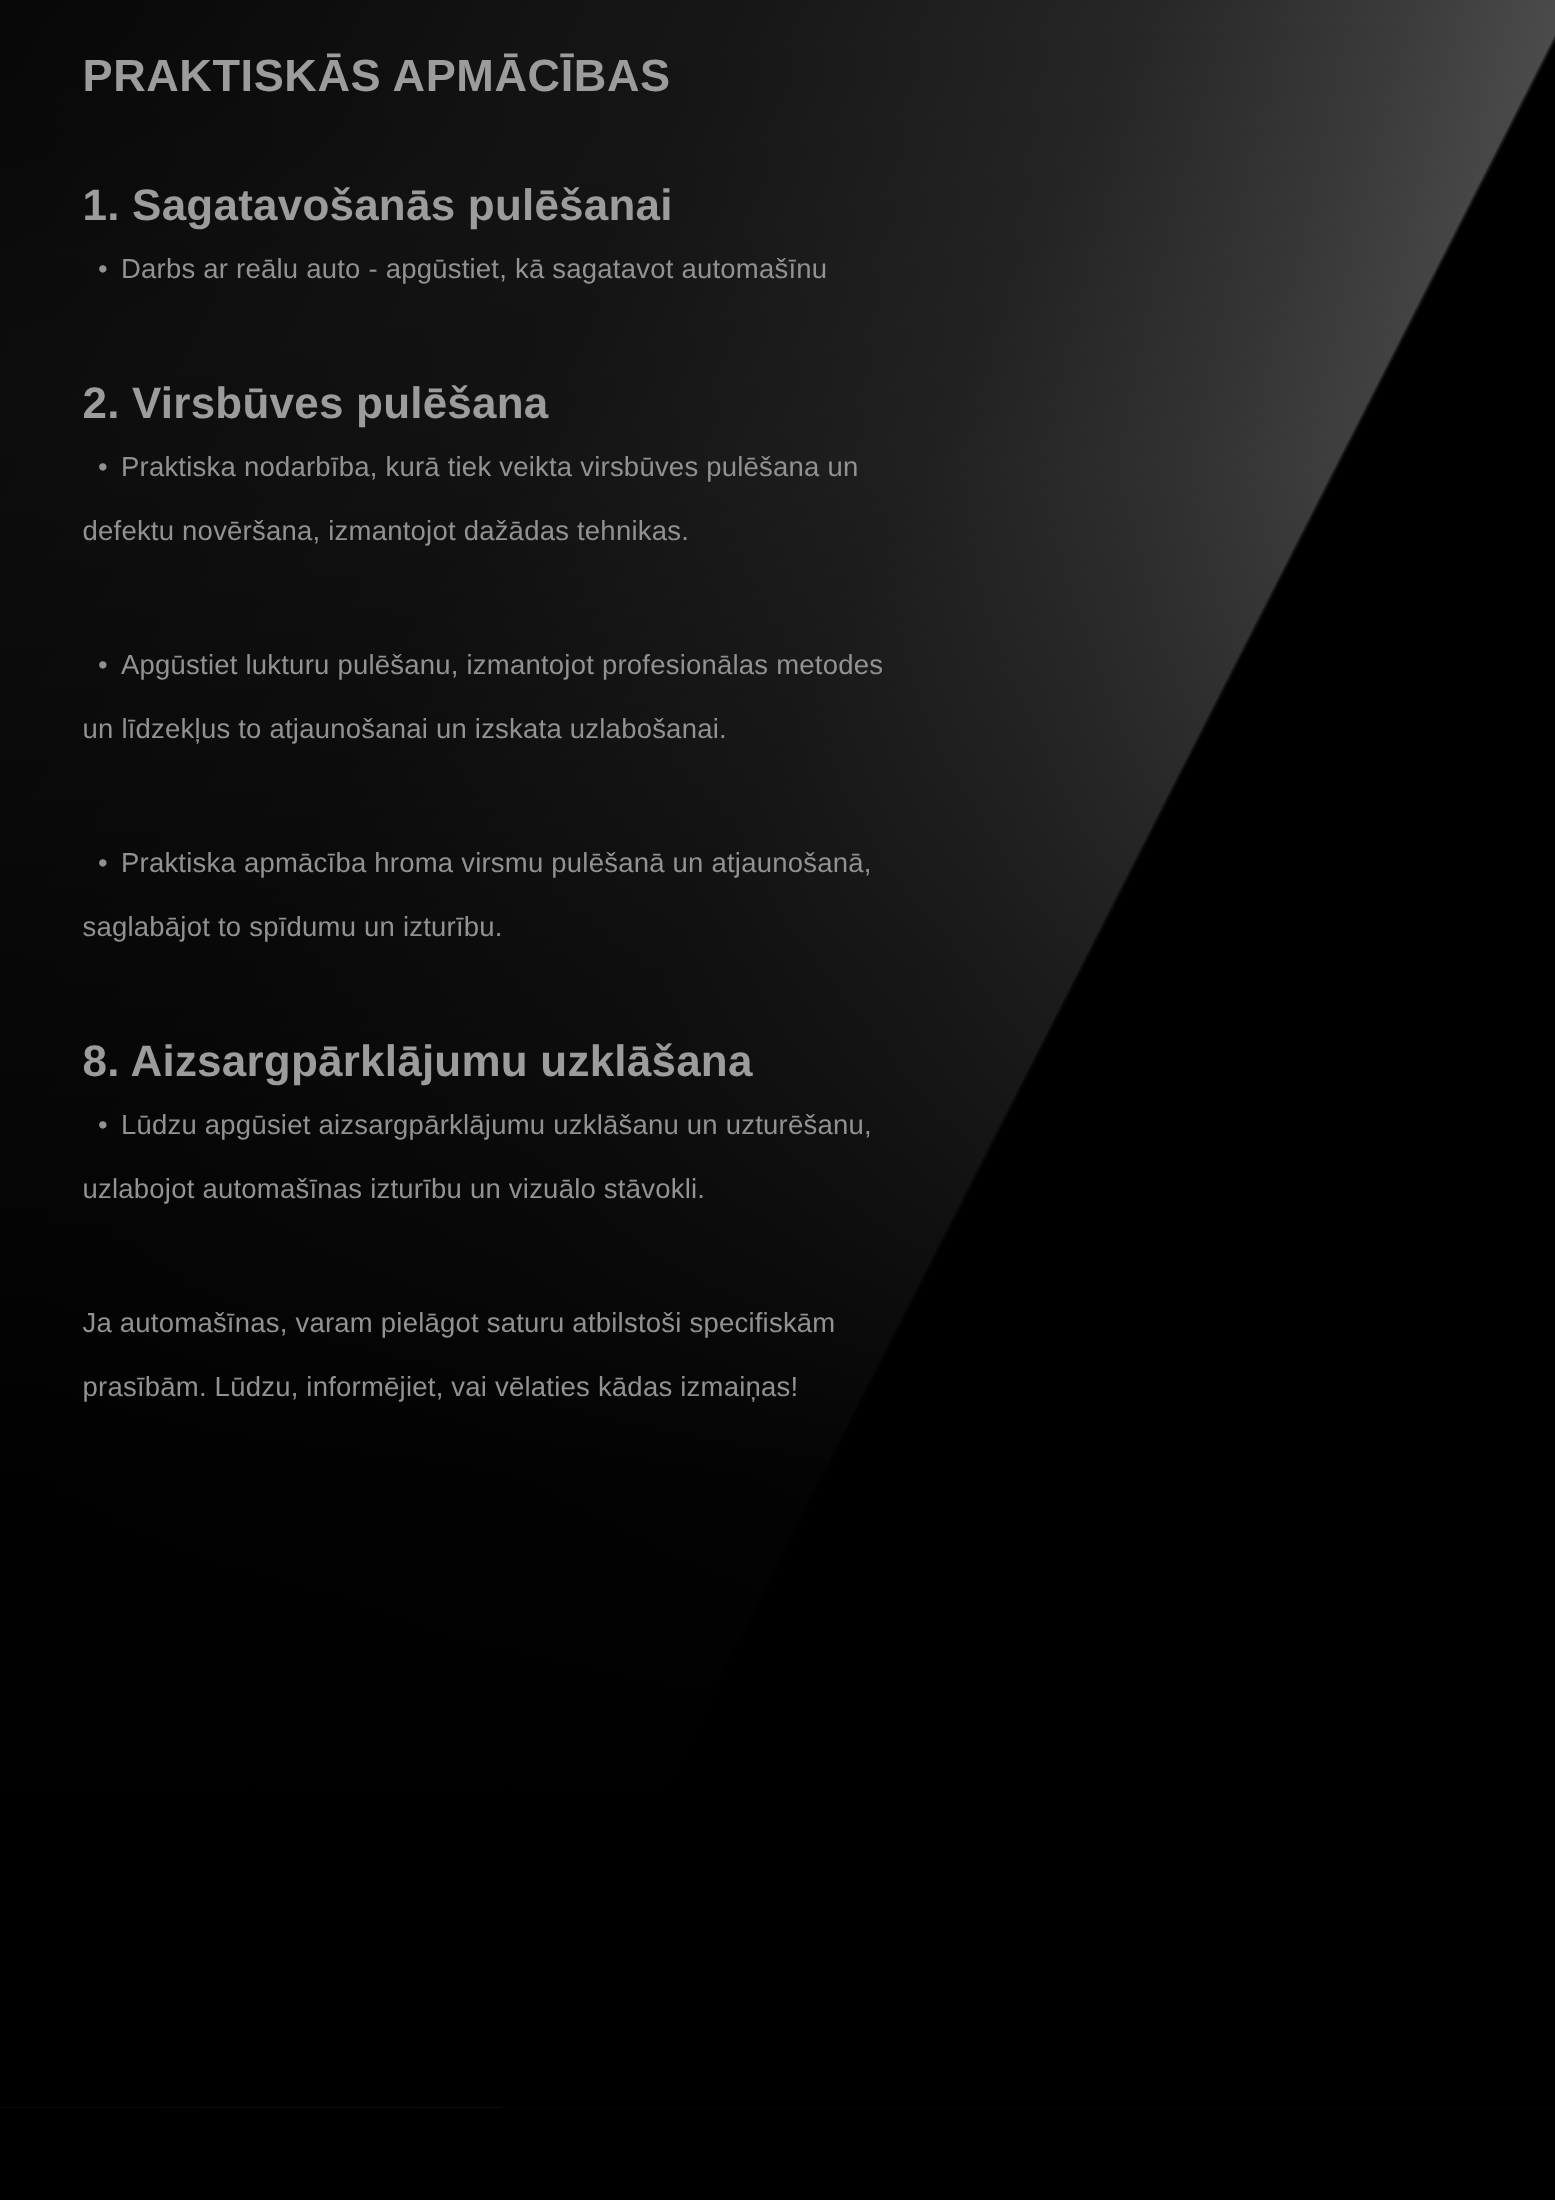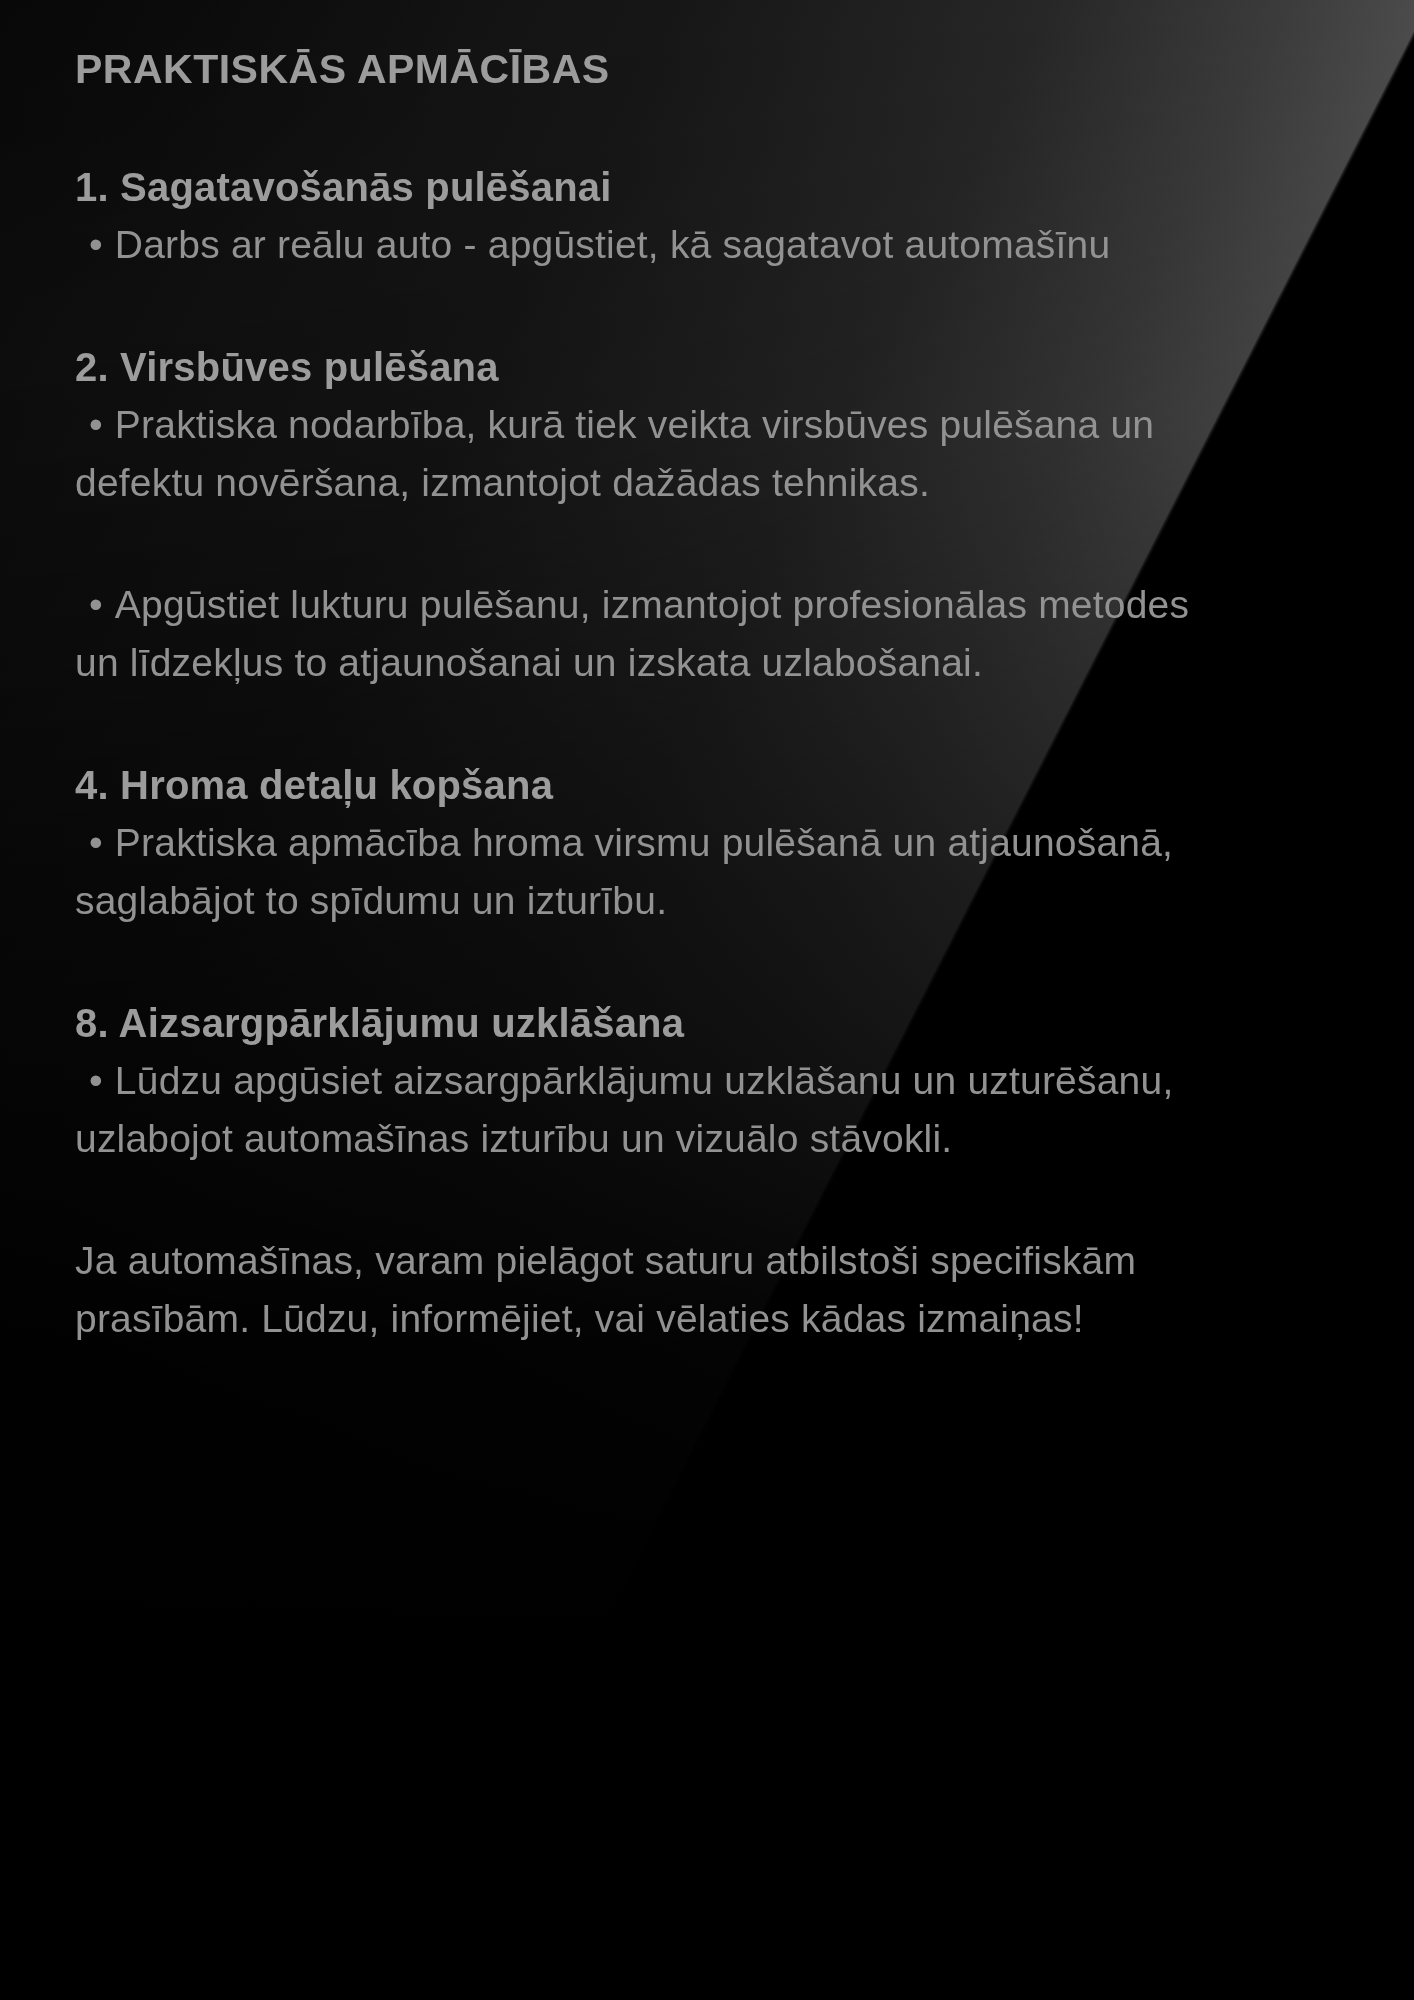--- a/index.html
+++ b/index.html
@@ -39,21 +39,21 @@
   .section-heading {
     font-size: 40px;
     font-weight: bold;
     letter-spacing: 0.2px;
     line-height: 58px;
     color: #9c9c9c;
     margin: 0;
     white-space: nowrap;
   }
   .body-line {
-    font-size: 39px;
+    font-size: 25px;
     font-weight: normal;
     letter-spacing: 0.2px;
     line-height: 58px;
     color: #929292;
     white-space: nowrap;
   }
   .bullet-line {
     padding-left: 14px;
   }
   .bullet {
@@ -83,21 +83,20 @@
       <div class="body-line bullet-line"><span class="bullet">•</span><span>Praktiska nodarbība, kurā tiek veikta virsbūves pulēšana un</span></div>
       <div class="body-line">defektu novēršana, izmantojot dažādas tehnikas.</div>
     </div>
 
     <div class="section">
       <div class="body-line bullet-line"><span class="bullet">•</span><span>Apgūstiet lukturu pulēšanu, izmantojot profesionālas metodes</span></div>
       <div class="body-line">un līdzekļus to atjaunošanai un izskata uzlabošanai.</div>
     </div>
 
     <div class="section">
-      <h2 class="section-heading">4. Hroma detaļu kopšana</h2>
       <div class="body-line bullet-line"><span class="bullet">•</span><span>Praktiska apmācība hroma virsmu pulēšanā un atjaunošanā,</span></div>
       <div class="body-line">saglabājot to spīdumu un izturību.</div>
     </div>
 
     <div class="section">
       <h2 class="section-heading">8. Aizsargpārklājumu uzklāšana</h2>
       <div class="body-line bullet-line"><span class="bullet">•</span><span>Lūdzu apgūsiet aizsargpārklājumu uzklāšanu un uzturēšanu,</span></div>
       <div class="body-line">uzlabojot automašīnas izturību un vizuālo stāvokli.</div>
     </div>
 

